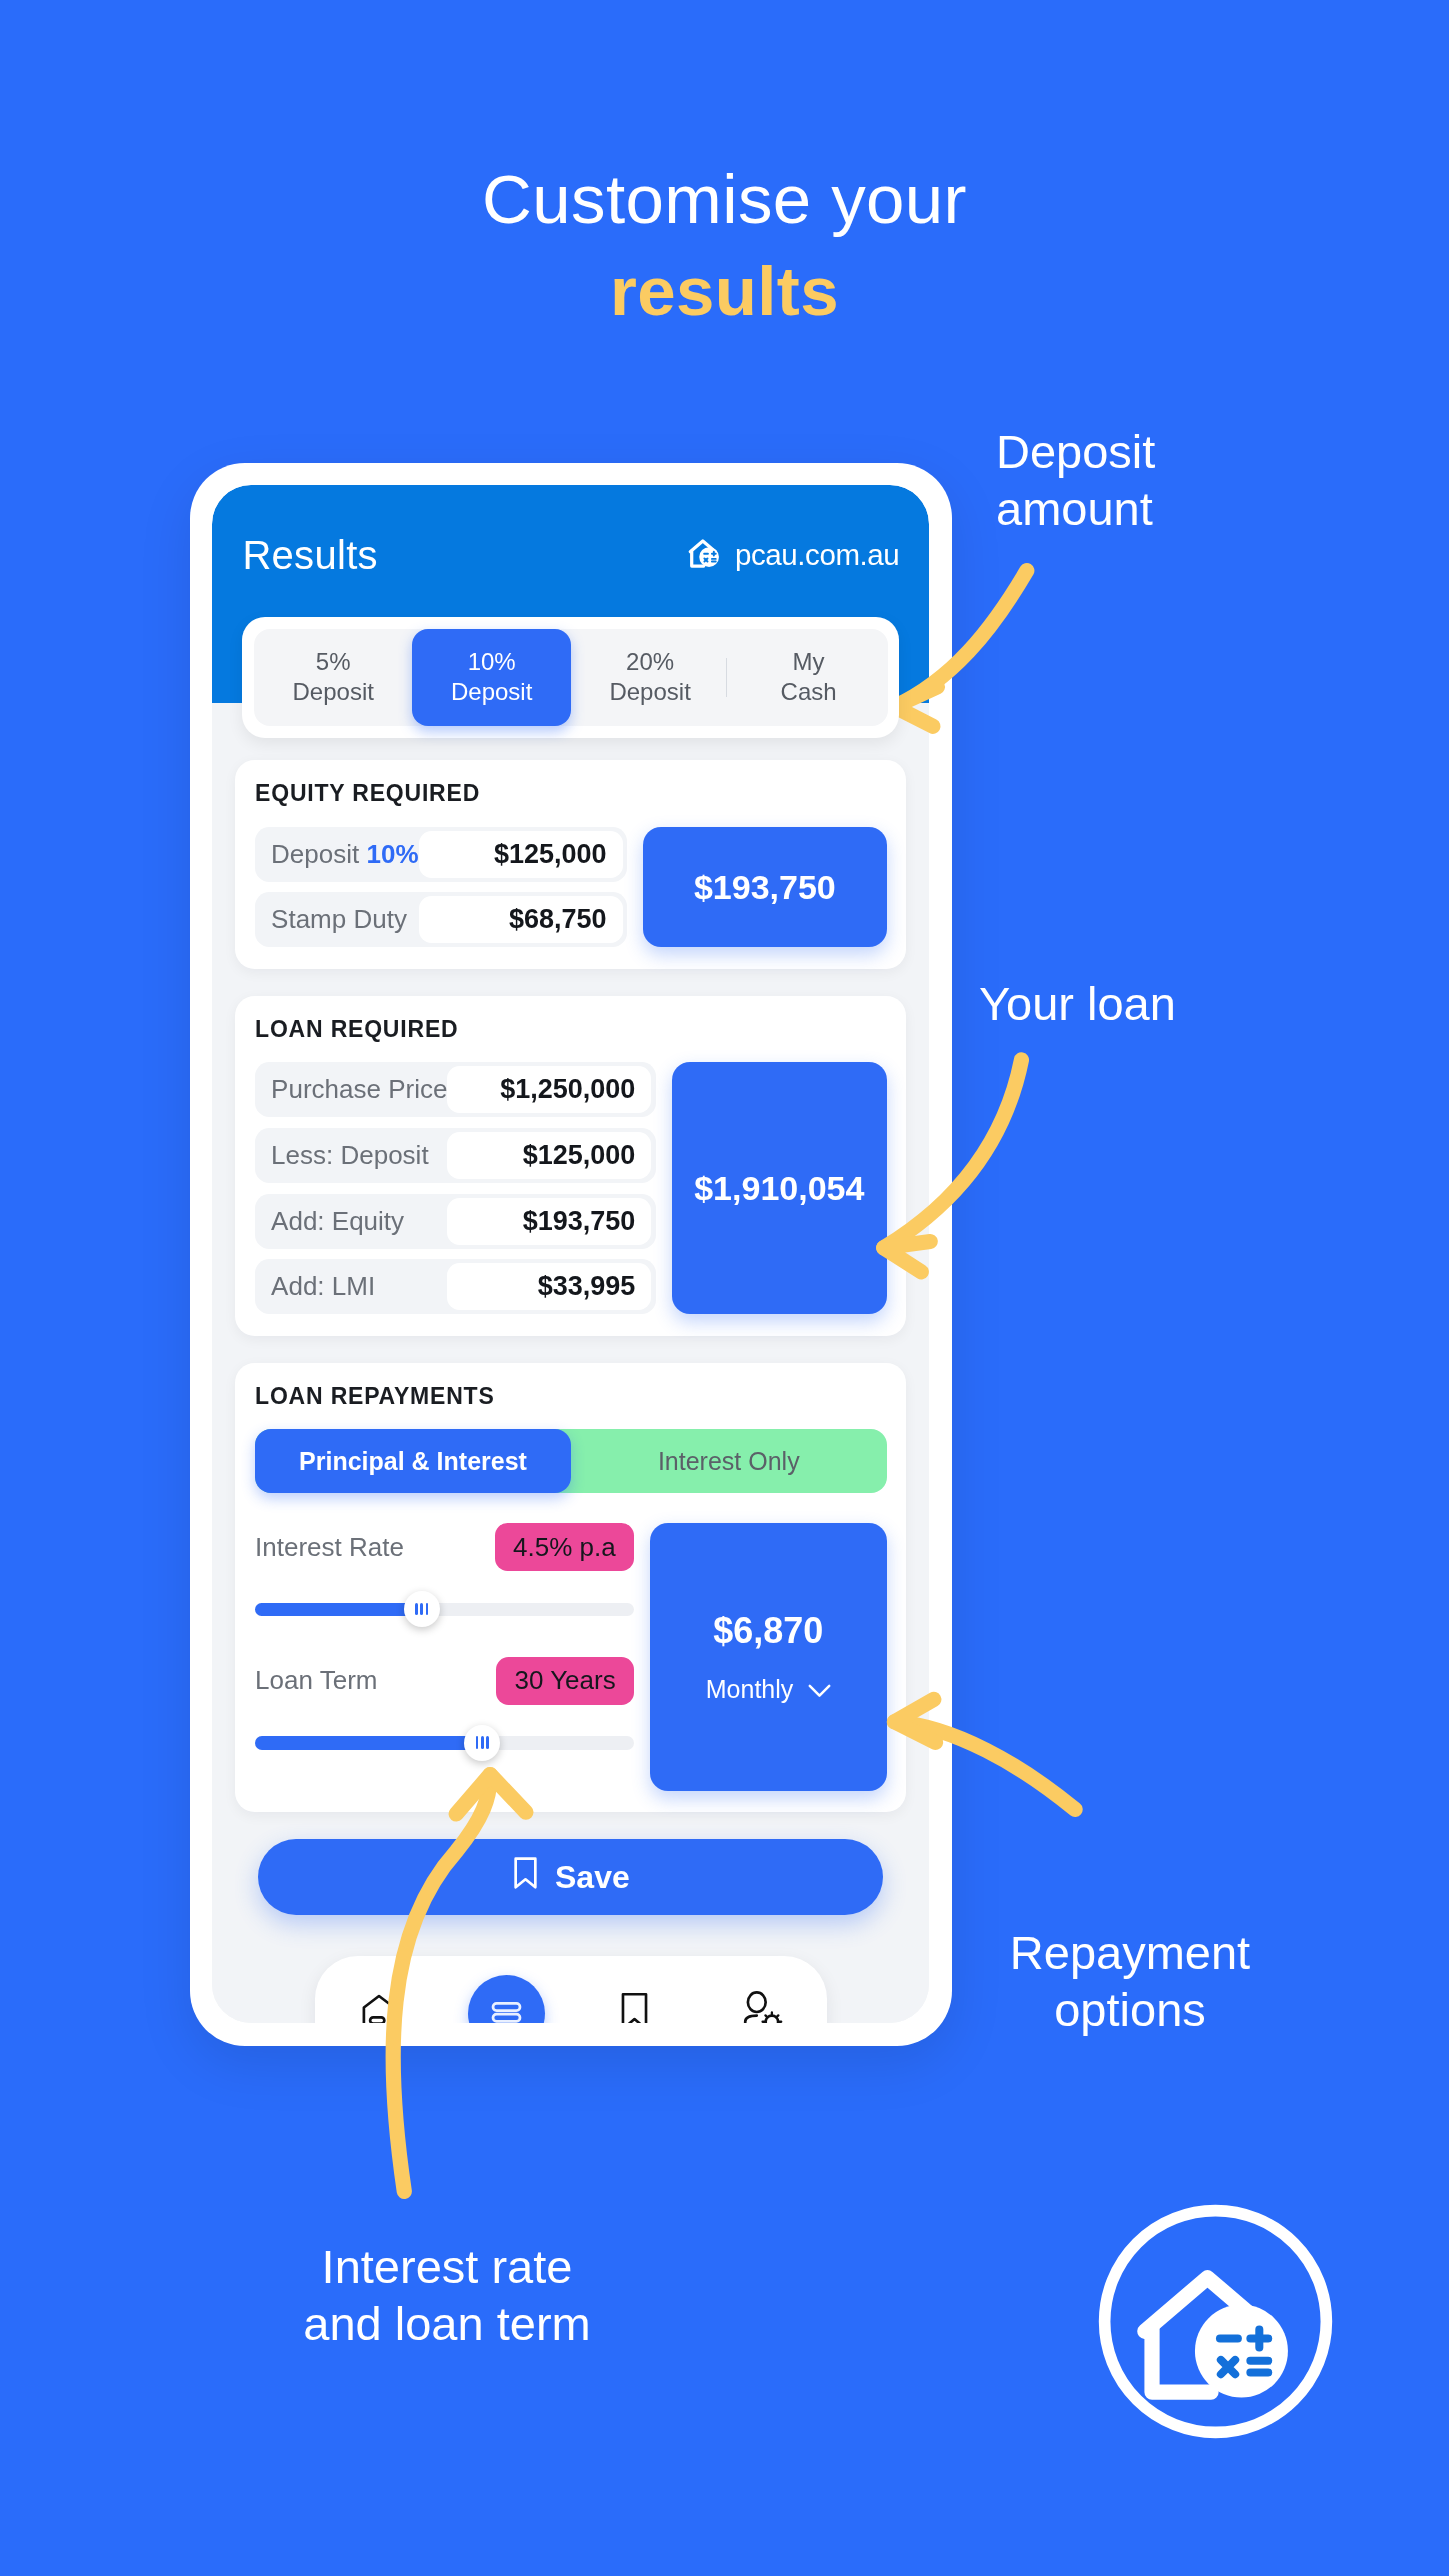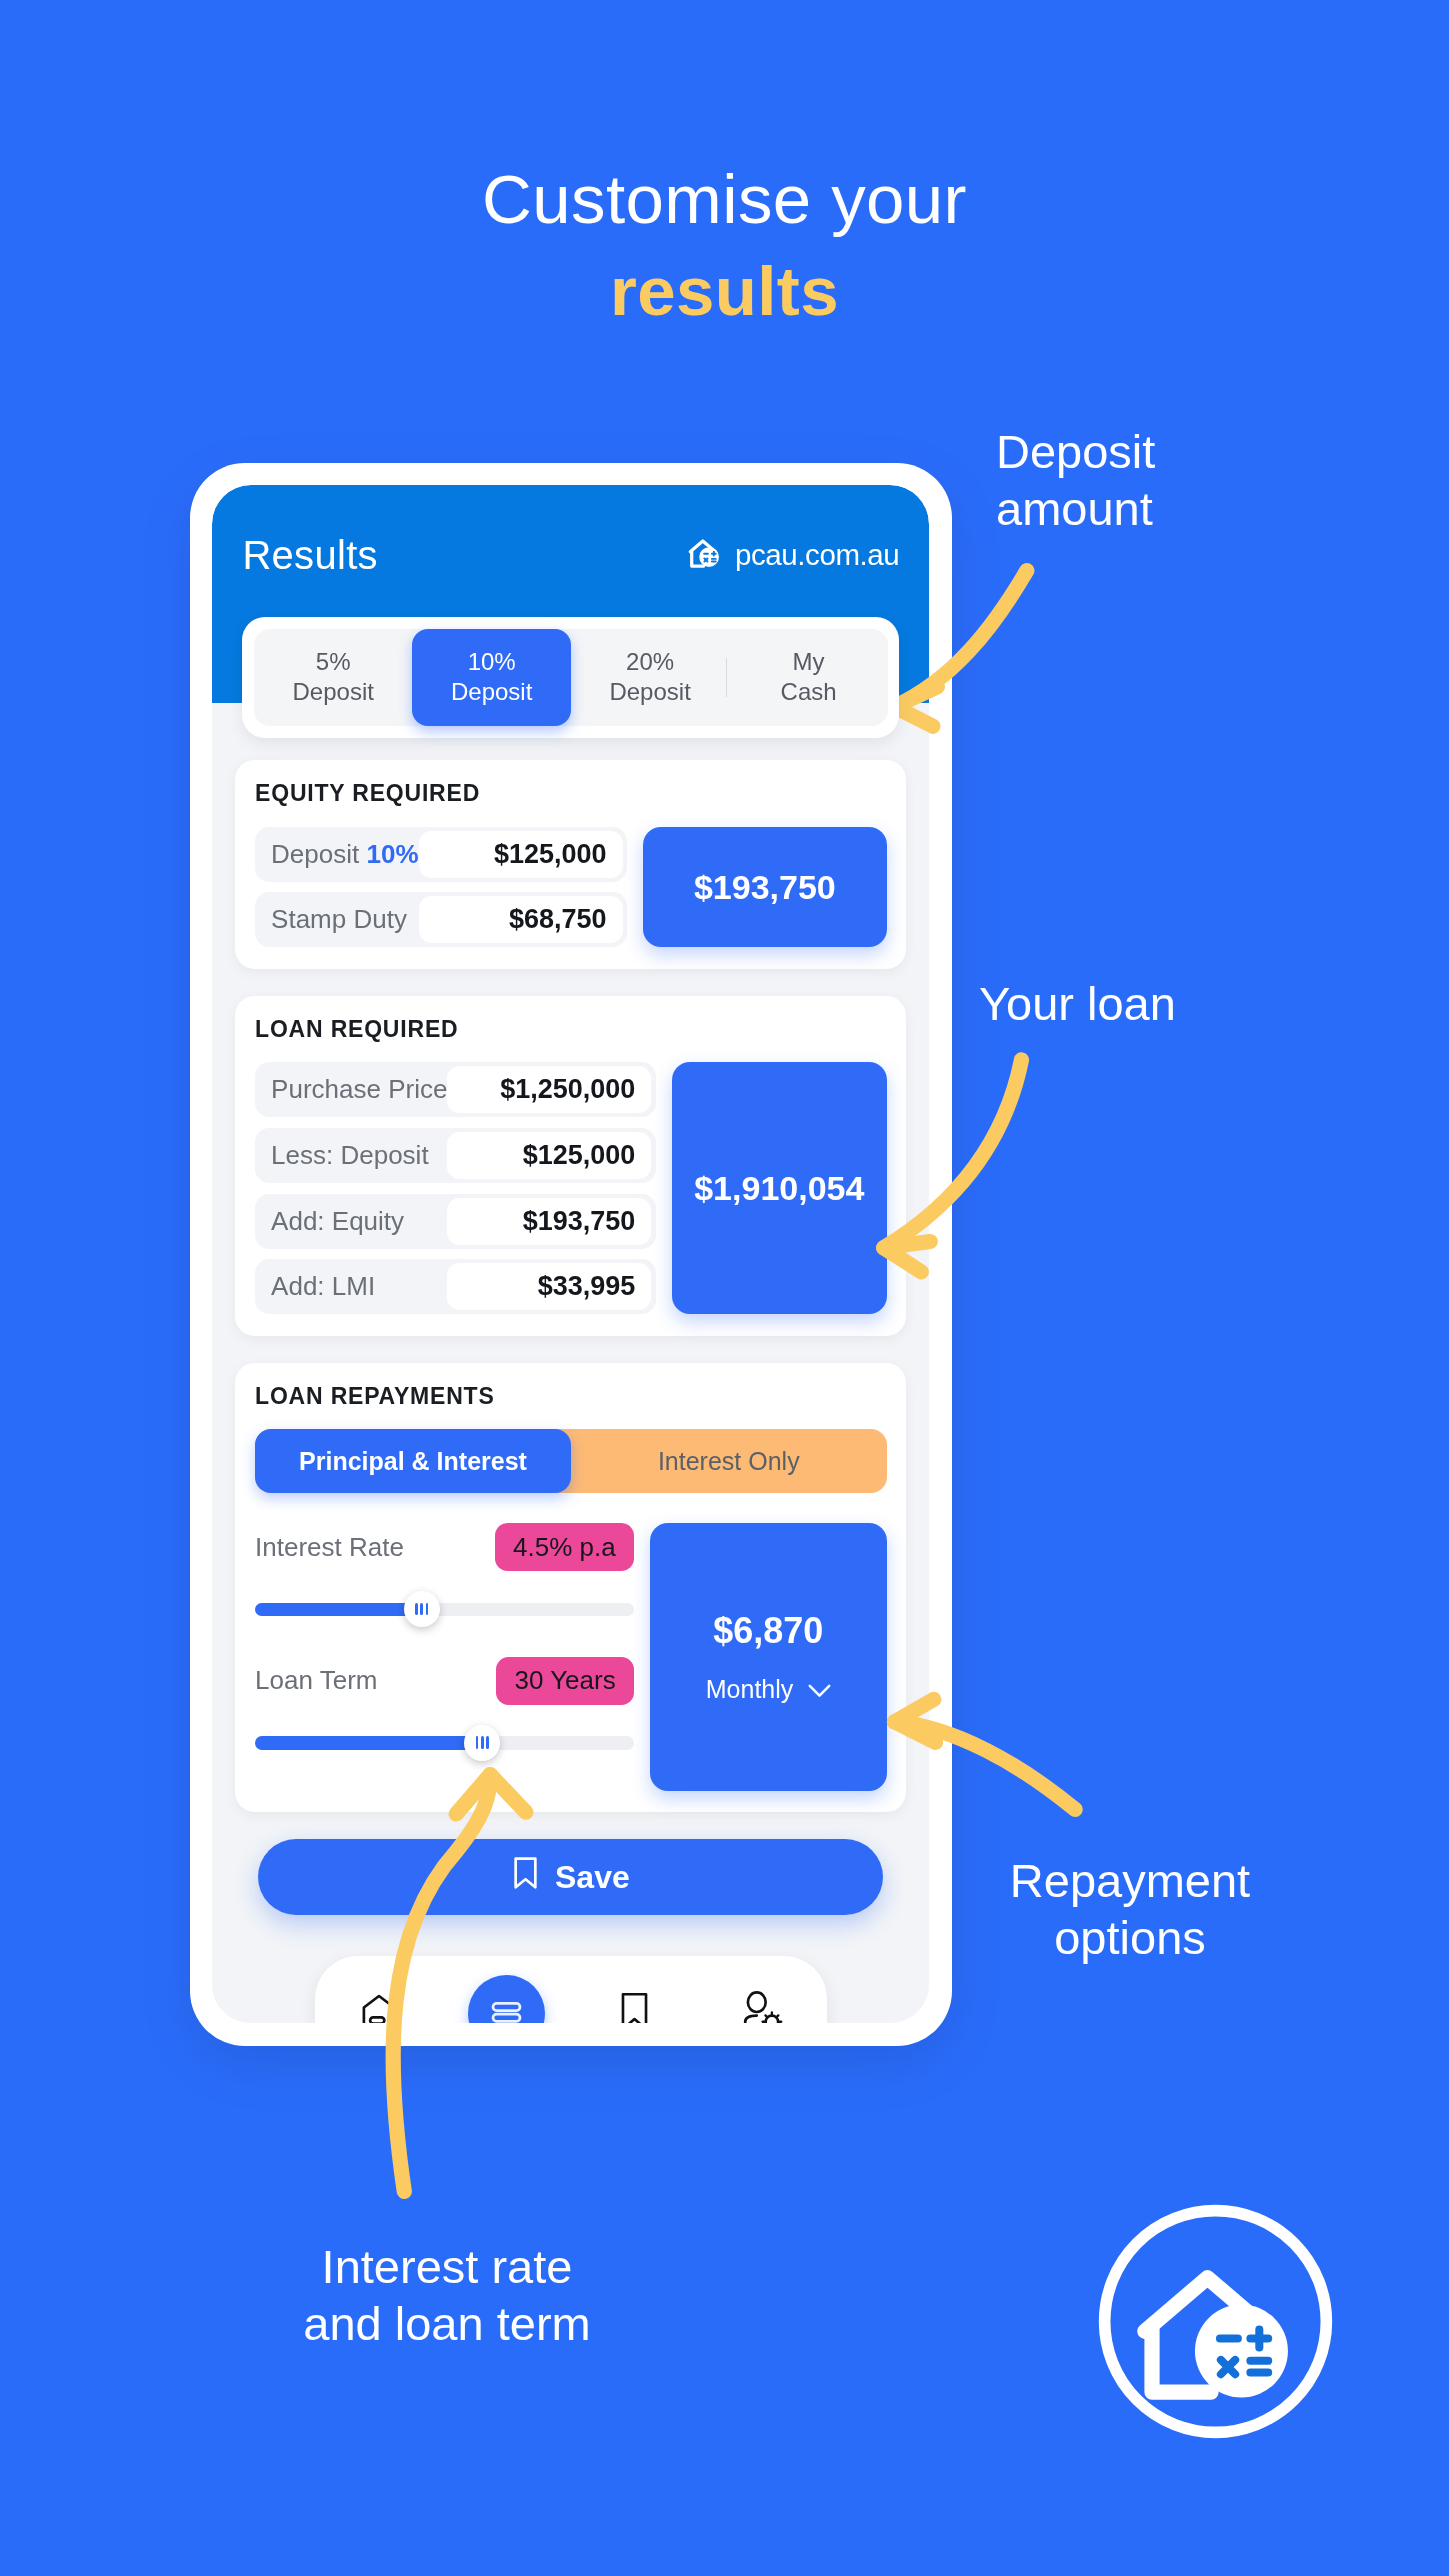--- a/index.html
+++ b/index.html
@@ -195,21 +195,21 @@
     justify-content: center;
     color: #ffffff;
     font-size: 34px;
     font-weight: 600;
     box-shadow: 0 7.2px 18px rgba(47,107,246,0.28);
   }
 
   
   .seg {
     display: flex;
-    background: #fdba74;
+    background: #86efac;
     border-radius: 16px;
     height: 64px;
     margin-bottom: 30px;
   }
   .seg-item {
     flex: 1;
     display: flex;
     align-items: center;
     justify-content: center;
     font-size: 25px;
@@ -345,21 +345,21 @@
   
   .callout {
     position: absolute;
     color: #ffffff;
     font-size: 47px;
     line-height: 1.22;
     font-weight: 400;
   }
   #callout-deposit { left: 996px; top: 423px; }
   #callout-loan    { left: 979px; top: 975px; }
-  #callout-repay   { left: 969px; top: 1852px; text-align: center; width: 322px; }
+  #callout-repay   { left: 969px; top: 1924px; text-align: center; width: 322px; }
   #callout-rate    { left: 259px; top: 2238px; text-align: center; width: 376px; }
 
   .arrow-layer {
     position: absolute;
     left: 0; top: 0;
     width: 1449px; height: 2576px;
     pointer-events: none;
   }
 
   

